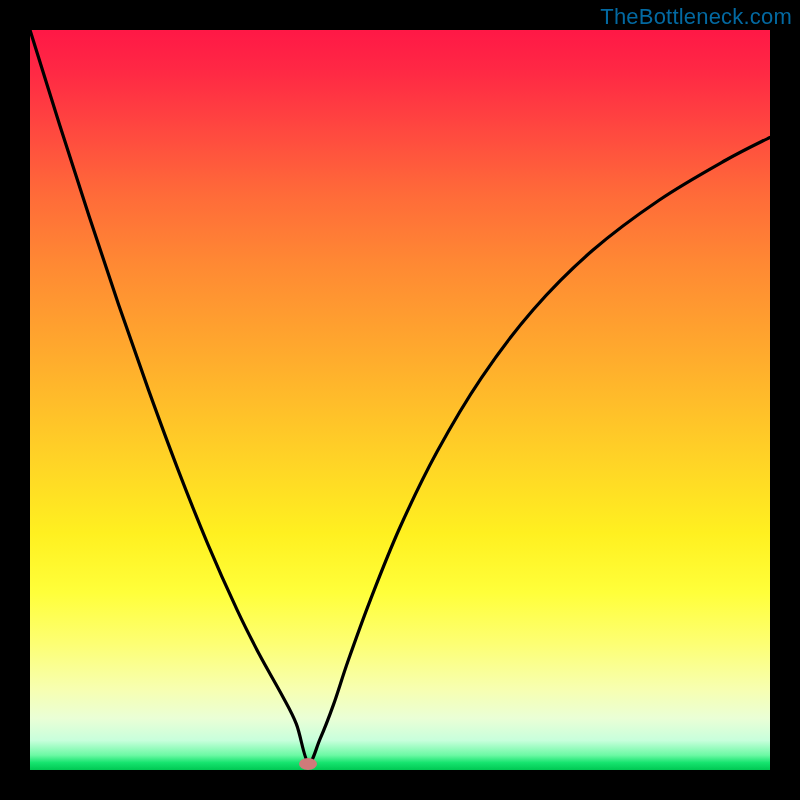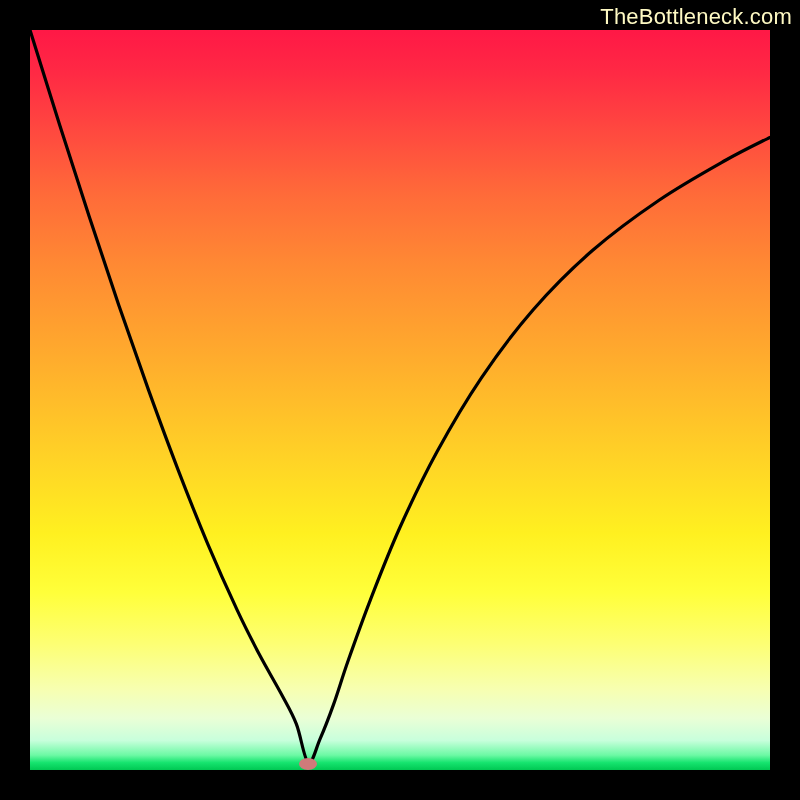--- a/index.html
+++ b/index.html
@@ -42,21 +42,21 @@
       #c8ffdc 96%,
       #6cf9a4 98%,
       #16e46f 99%,
       #00c853 100%
     );
   }
   .watermark {
     position: absolute;
     top: 4px;
     right: 8px;
-    color: #fef9c3;
+    color: #0369a1;
     font-size: 22px;
     letter-spacing: 0.2px;
     user-select: none;
   }
   svg.curve {
     position: absolute;
     left: 0;
     top: 0;
     width: 740px;
     height: 740px;

